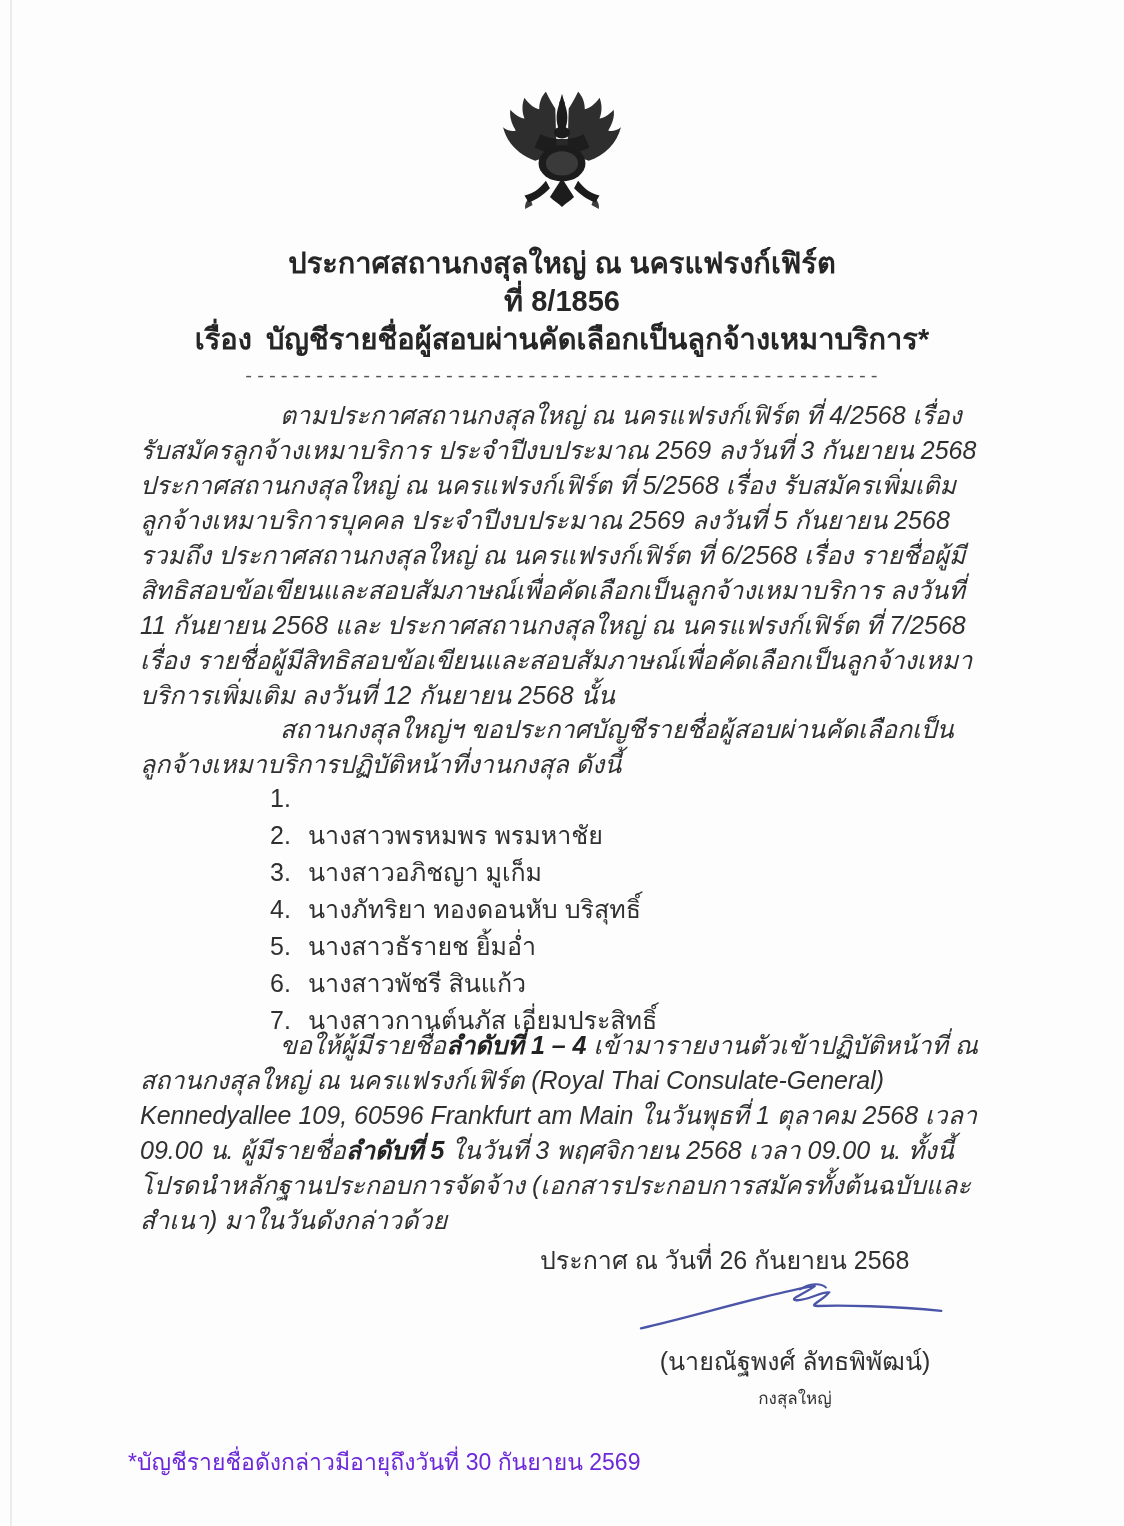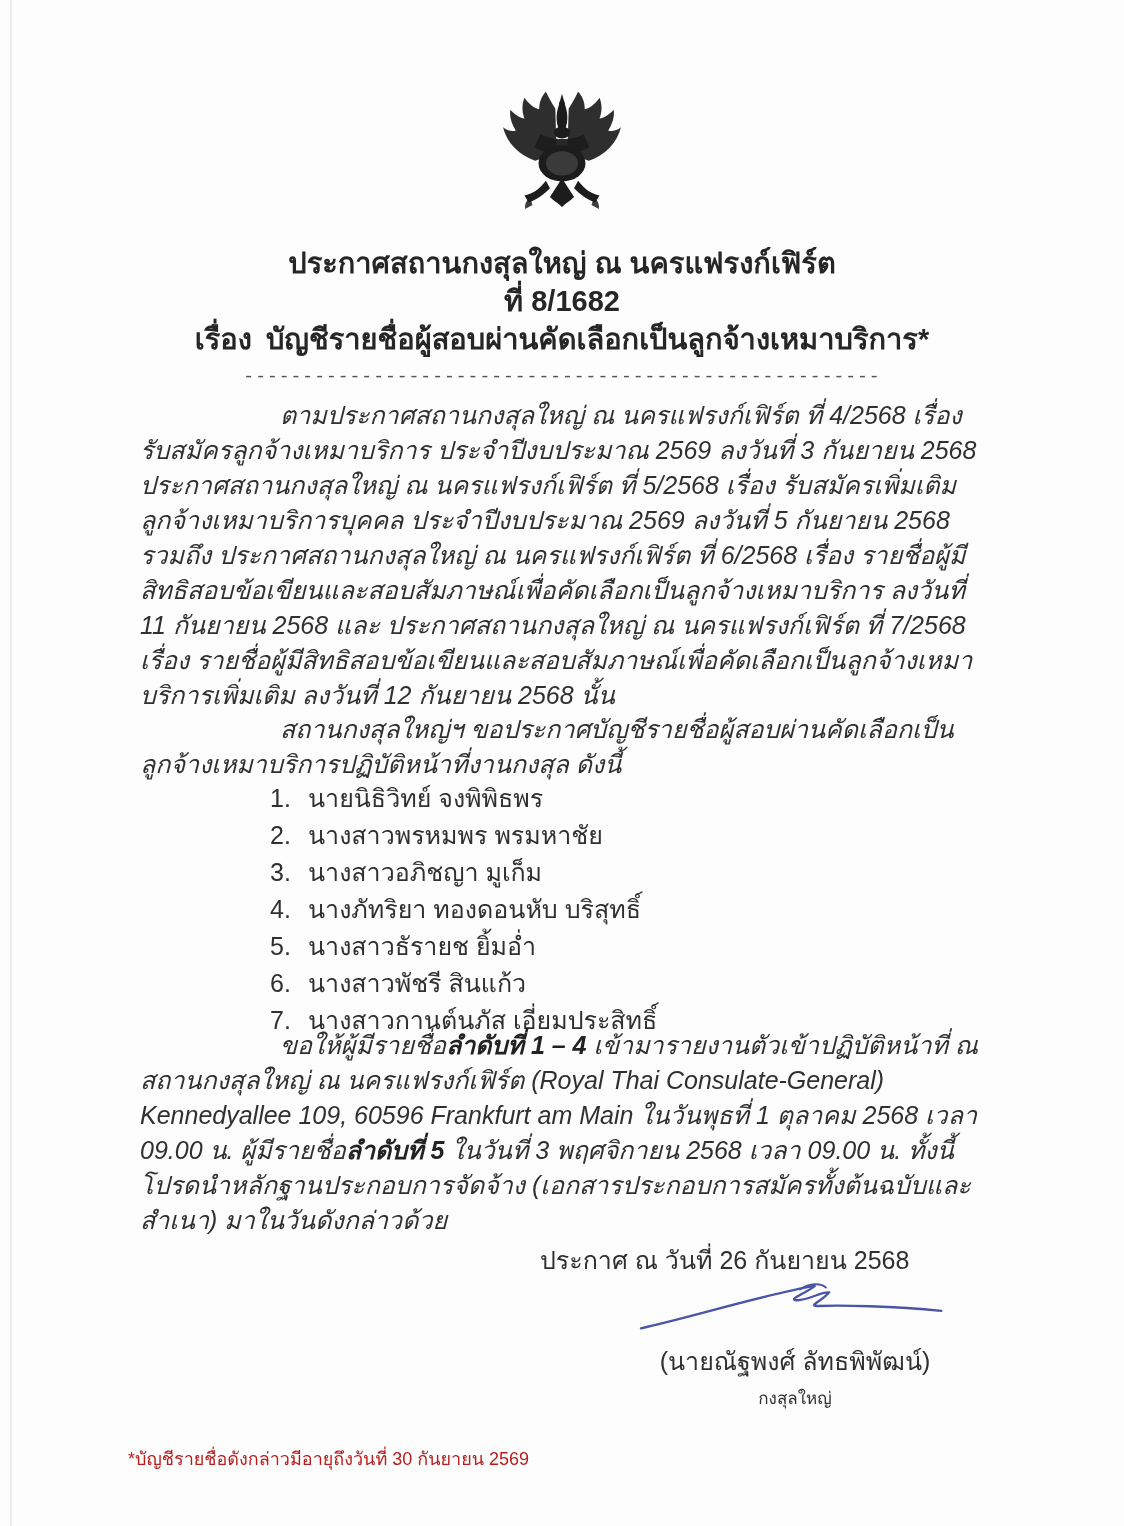--- a/index.html
+++ b/index.html
@@ -27,21 +27,21 @@
   .name-row{display:flex;font-size:25px;line-height:37px;color:#303030;}
   .name-no{width:38px;flex:0 0 auto;}
   .p3{position:absolute;top:1028px;left:140px;width:858px;text-indent:140px;}
   .p3 b{font-weight:bold;color:#222;}
   .date-line{position:absolute;top:1240px;left:540px;width:440px;text-align:left;
              font-size:25px;color:#303030;}
   .sig-block{position:absolute;top:1276px;left:575px;width:440px;text-align:center;}
   .sig-svg{display:block;margin:0 auto;}
   .sig-name{font-size:25px;line-height:38px;color:#303030;margin-top:4px;}
   .sig-role{font-size:17px;line-height:38px;color:#303030;}
-  .footnote{position:absolute;top:1444px;left:128px;font-size:18px;color:#b91c1c;}
+  .footnote{position:absolute;top:1444px;left:128px;font-size:23px;color:#6d28d9;}
 </style>
 </head>
 <body>
 
 <div class="page">
   <div class="scan-line"></div>
 
   <div class="emblem">
     <svg width="134" height="156" viewBox="0 0 200 180" aria-hidden="true">
       <g fill="#1c1c1c">
@@ -66,35 +66,34 @@
         <path d="M52,160 C46,166 44,172 45,178 L56,172 Z" opacity="0.85"></path>
 
         <path d="M124,136 C134,149 145,156 156,158 L150,168 C138,165 127,156 118,147 Z"></path>
         <path d="M148,160 C154,166 156,172 155,178 L144,172 Z" opacity="0.85"></path>
       </g>
     </svg>
   </div>
 
   <div class="titles">
     <div class="title-line">ประกาศสถานกงสุลใหญ่ ณ นครแฟรงก์เฟิร์ต</div>
-    <div class="title-line">ที่ 8/1682</div>
+    <div class="title-line">ที่ 8/1856</div>
     <div class="subject-line">
       <span class="subject-label">เรื่อง</span><span>บัญชีรายชื่อผู้สอบผ่านคัดเลือกเป็นลูกจ้างเหมาบริการ*</span>
     </div>
     <div class="separator">------------------------------------------------------</div>
   </div>
 
   <div class="p1 body-text">ตามประกาศสถานกงสุลใหญ่ ณ นครแฟรงก์เฟิร์ต ที่ 4/2568 เรื่อง รับสมัครลูกจ้างเหมาบริการ ประจำปีงบประมาณ 2569 ลงวันที่ 3 กันยายน 2568 ประกาศสถานกงสุลใหญ่ ณ นครแฟรงก์เฟิร์ต ที่ 5/2568 เรื่อง รับสมัครเพิ่มเติมลูกจ้างเหมาบริการบุคคล ประจำปีงบประมาณ 2569 ลงวันที่ 5 กันยายน 2568 รวมถึง ประกาศสถานกงสุลใหญ่ ณ นครแฟรงก์เฟิร์ต ที่ 6/2568 เรื่อง รายชื่อผู้มีสิทธิสอบข้อเขียนและสอบสัมภาษณ์เพื่อคัดเลือกเป็นลูกจ้างเหมาบริการ ลงวันที่ 11 กันยายน 2568 และ ประกาศสถานกงสุลใหญ่ ณ นครแฟรงก์เฟิร์ต ที่ 7/2568 เรื่อง รายชื่อผู้มีสิทธิสอบข้อเขียนและสอบสัมภาษณ์เพื่อคัดเลือกเป็นลูกจ้างเหมาบริการเพิ่มเติม ลงวันที่ 12 กันยายน 2568 นั้น</div>
 
   <div class="p2 body-text">สถานกงสุลใหญ่ฯ ขอประกาศบัญชีรายชื่อผู้สอบผ่านคัดเลือกเป็นลูกจ้างเหมาบริการปฏิบัติหน้าที่งานกงสุล ดังนี้</div>
 
   <div class="name-list">
     <div class="name-row">
       <span class="name-no">1.</span>
-      <span>นายนิธิวิทย์ จงพิพิธพร</span>
     </div>
     <div class="name-row">
       <span class="name-no">2.</span>
       <span>นางสาวพรหมพร พรมหาชัย</span>
     </div>
     <div class="name-row">
       <span class="name-no">3.</span>
       <span>นางสาวอภิชญา มูเก็ม</span>
     </div>
     <div class="name-row">

